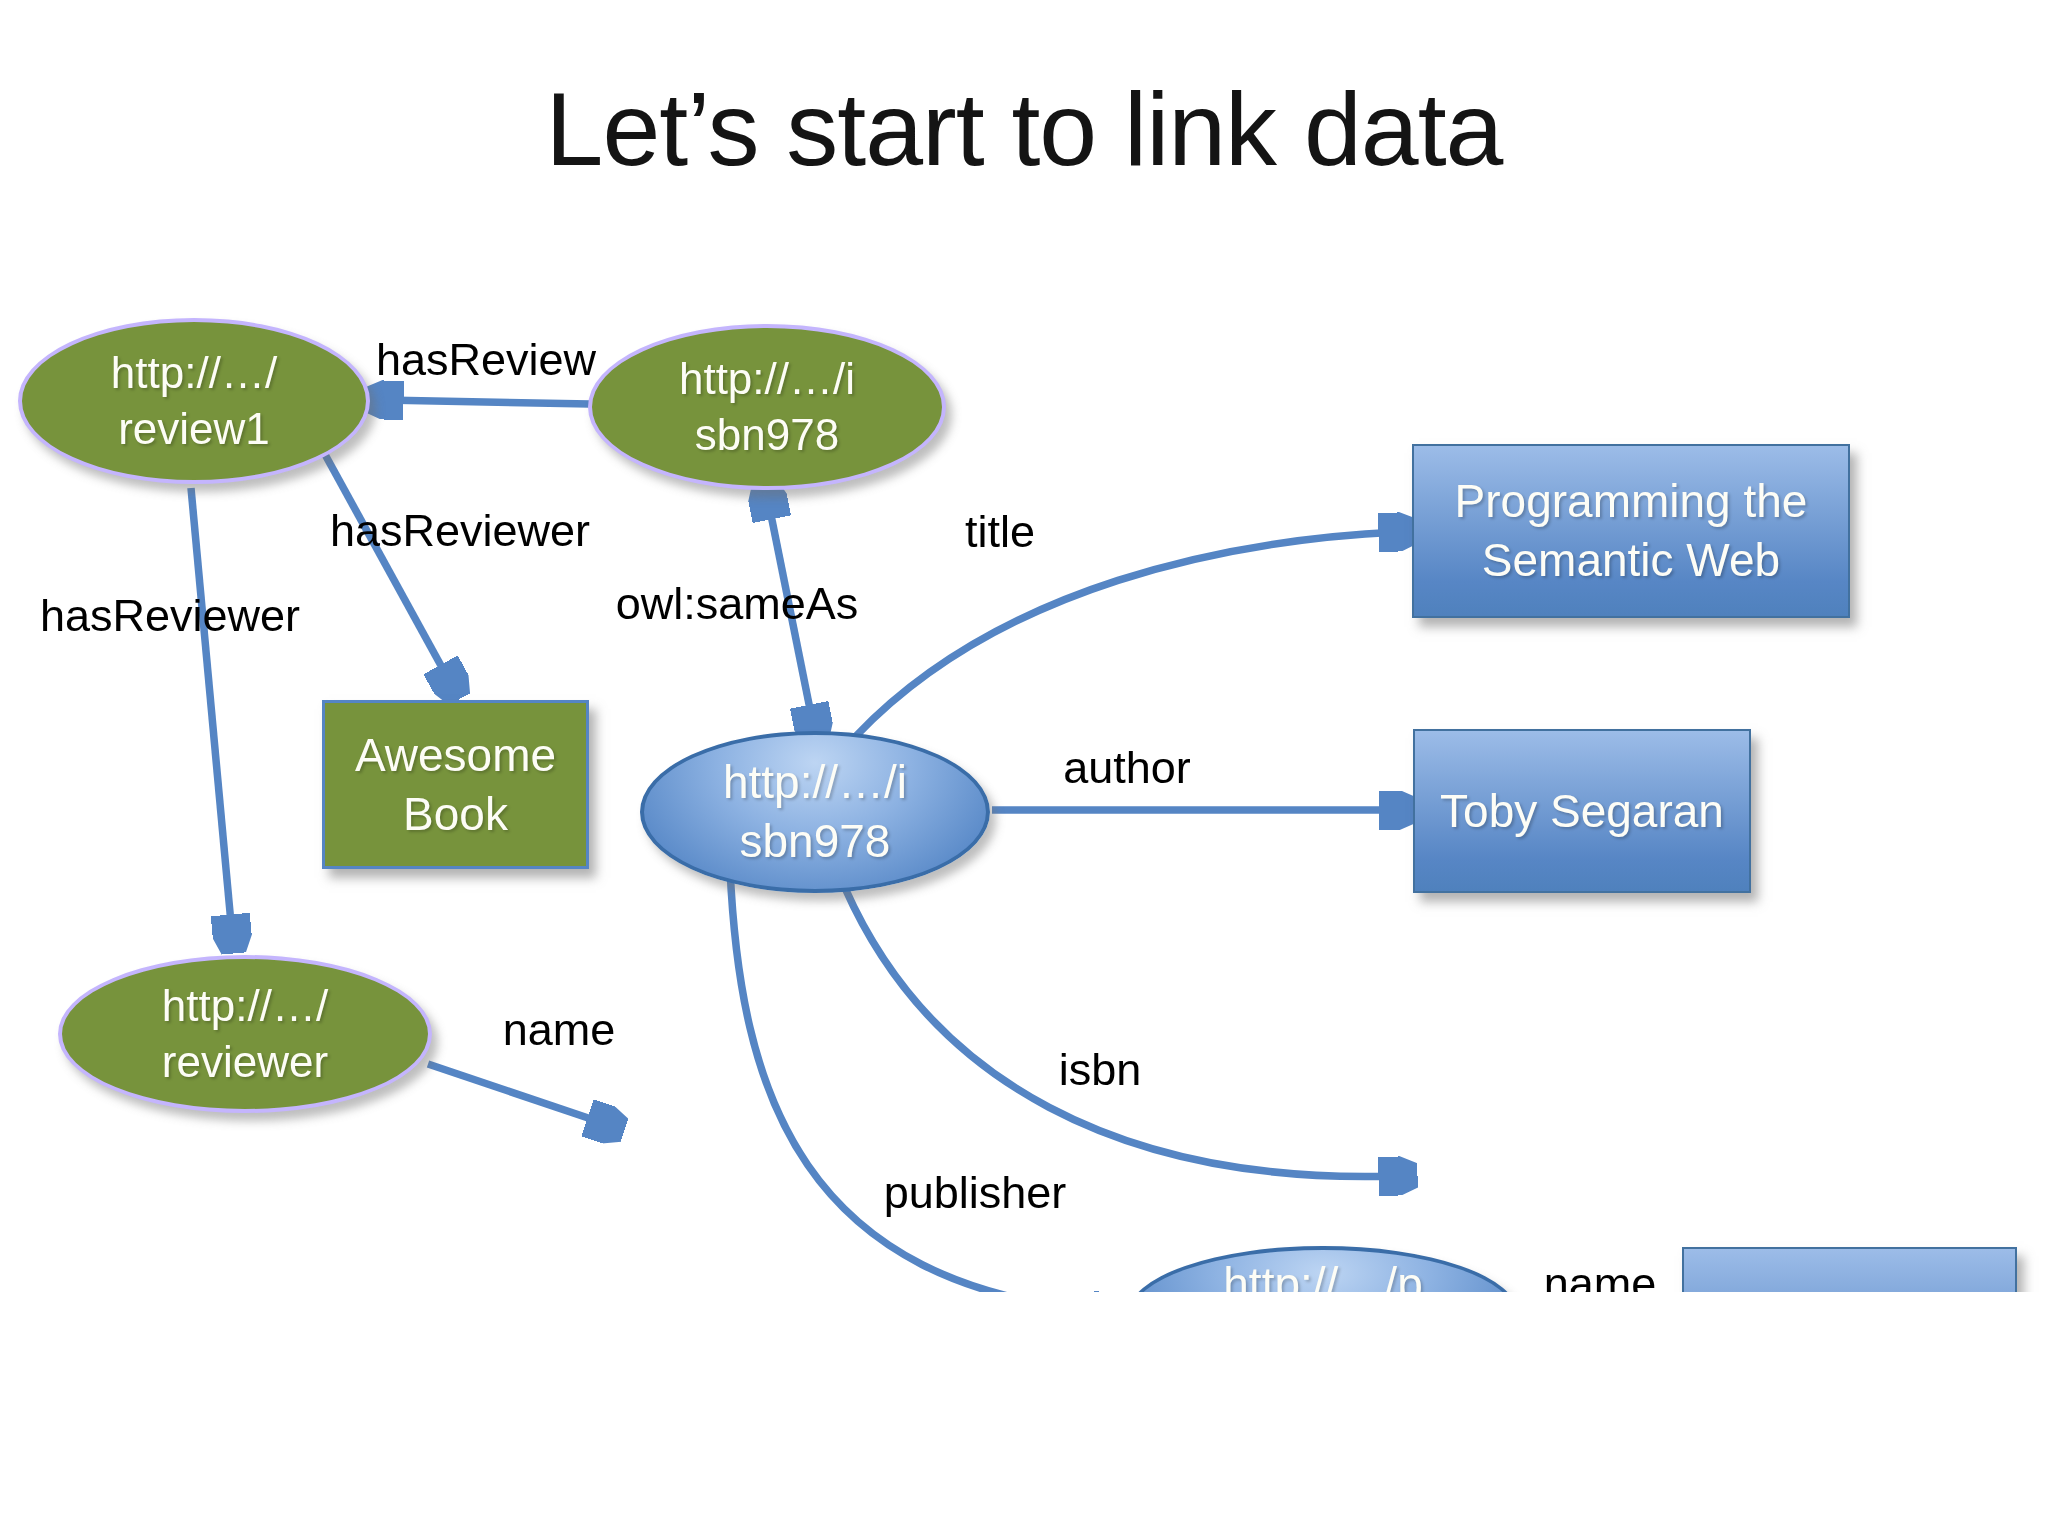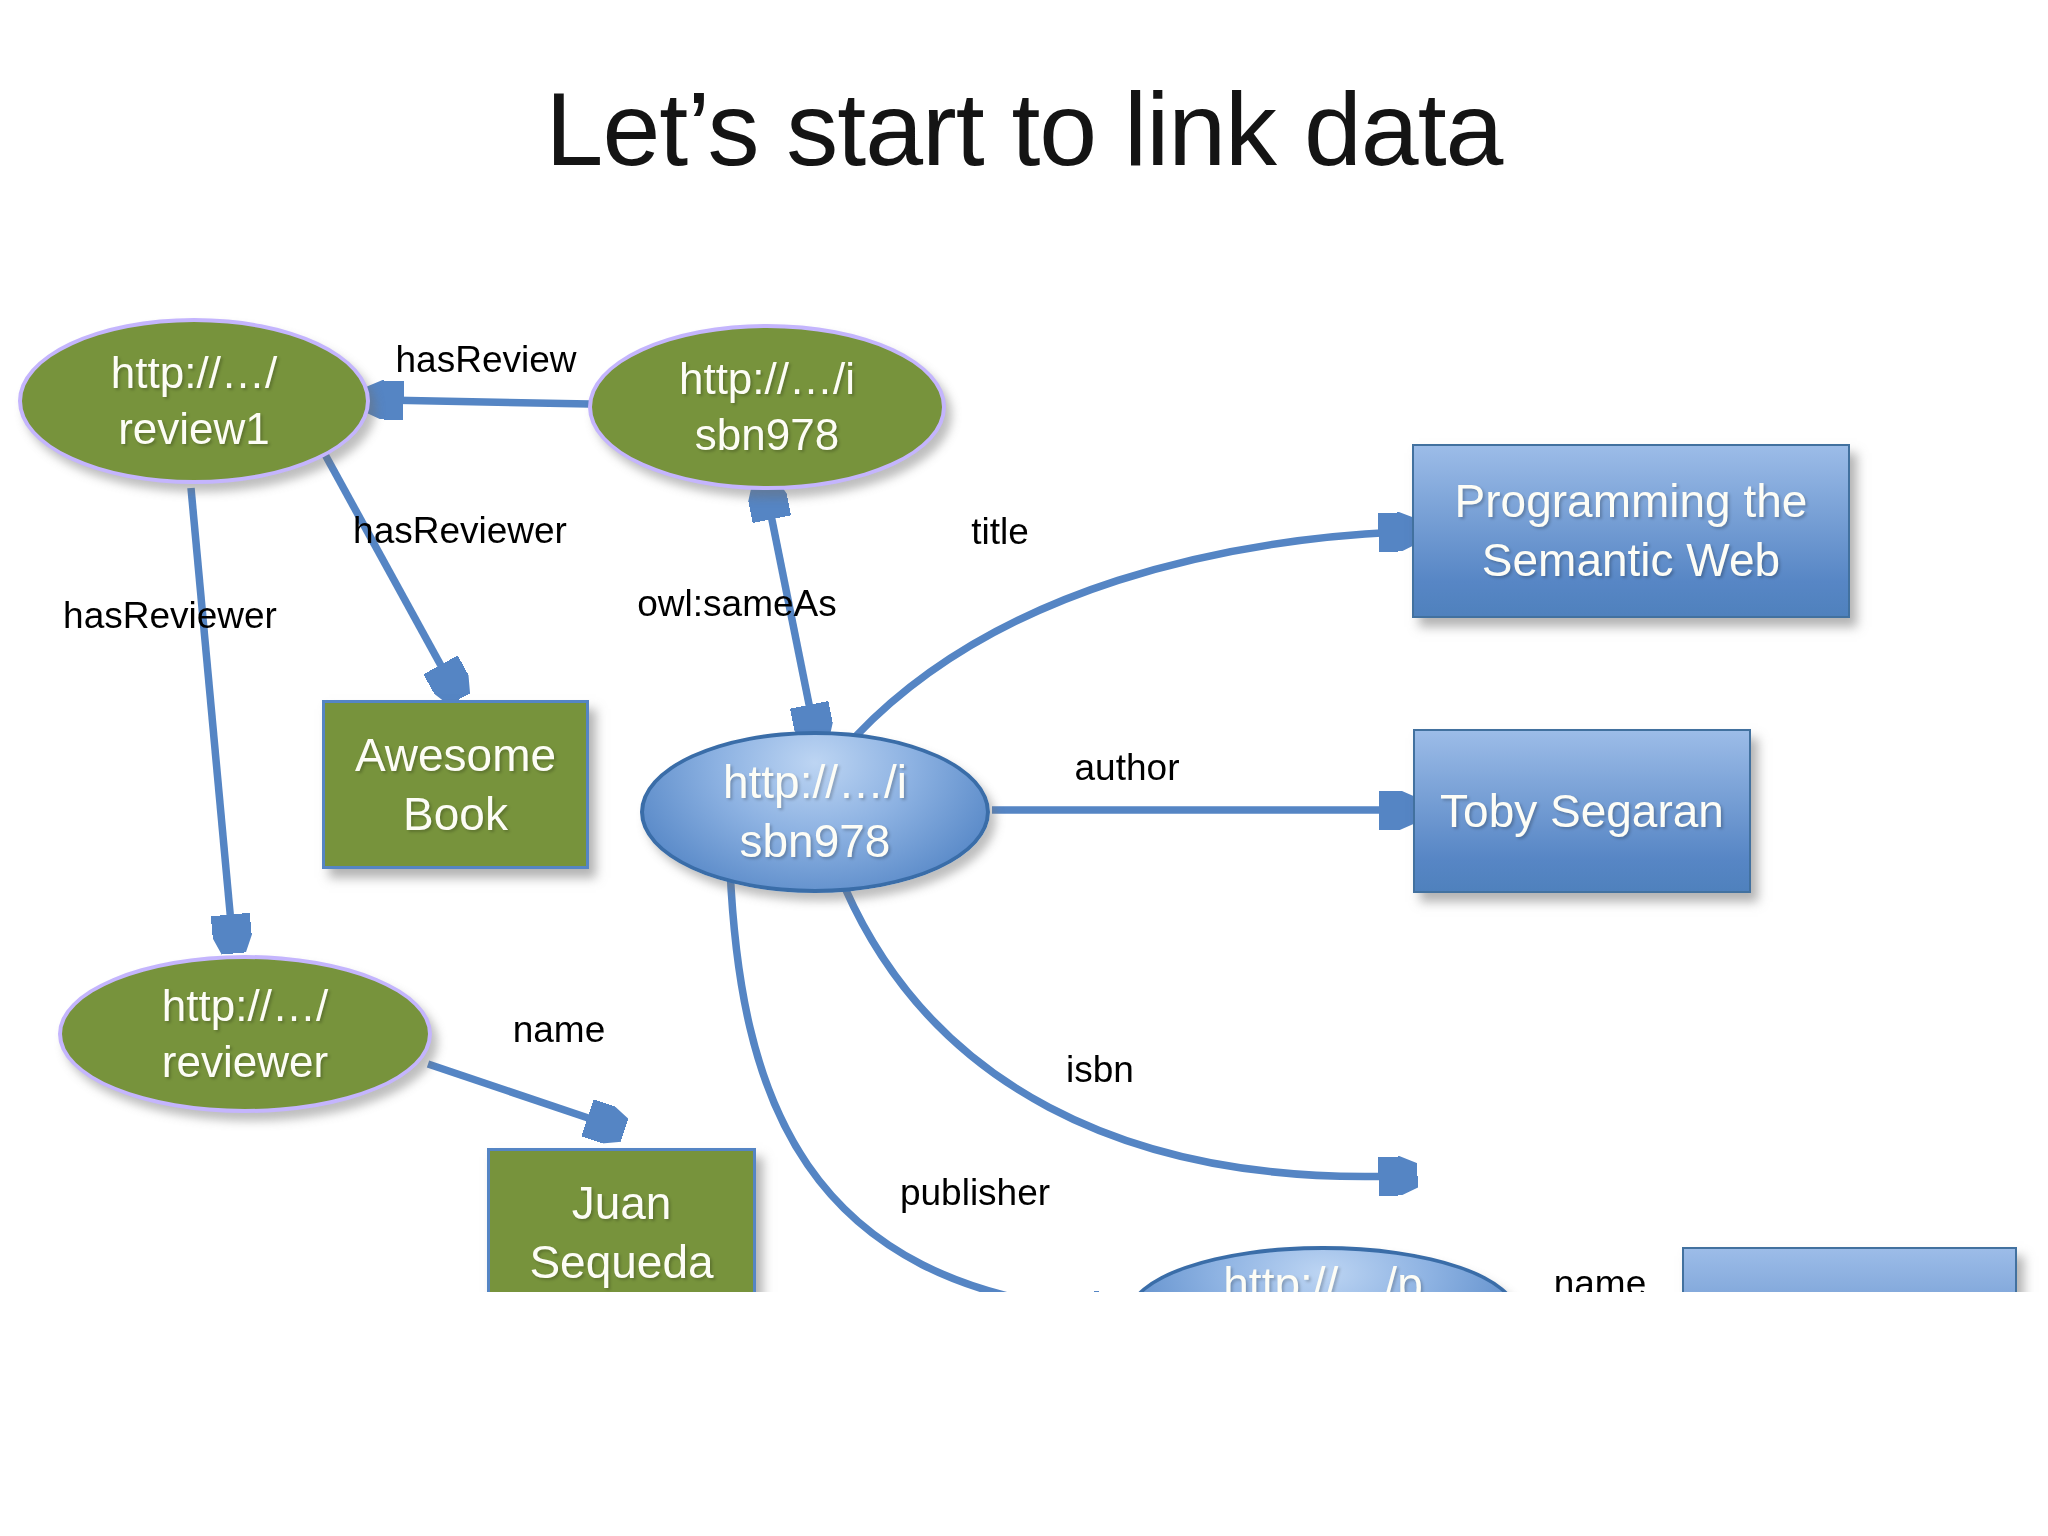--- a/index.html
+++ b/index.html
@@ -68,21 +68,21 @@
   }
   .blue-box {
     background: linear-gradient(180deg, #9cbce8 0%, #7da4d8 35%, #5786c5 80%, #4f81bd 100%);
     border: 2px solid #42719f;
     font-size: 46px;
     box-shadow: 7px 9px 10px rgba(105,105,105,0.5);
   }
   .edge-label {
     position: absolute;
     transform: translate(-50%, -50%);
-    font-size: 37px;
+    font-size: 45px;
     color: #000000;
     white-space: nowrap;
     text-align: right;
   }
 
   
   #n-review1      { left: 18px;   top: 318px;  width: 352px; height: 166px; }
   #n-isbn-green   { left: 588px;  top: 324px;  width: 358px; height: 166px; }
   #n-awesome      { left: 322px;  top: 700px;  width: 267px; height: 169px; }
   #n-reviewer     { left: 58px;   top: 955px;  width: 374px; height: 158px; }
@@ -132,22 +132,20 @@
   </svg>
 
   <div id="n-review1" class="node ellipse green-ellipse">http://…/
 review1</div>
   <div id="n-isbn-green" class="node ellipse green-ellipse">http://…/i
 sbn978</div>
   <div id="n-reviewer" class="node ellipse green-ellipse">http://…/
 reviewer</div>
   <div id="n-awesome" class="node green-box">Awesome
 Book</div>
-  <div id="n-juan" class="node green-box">Juan
-Sequeda</div>
 
   <div id="n-isbn-blue" class="node ellipse blue-ellipse">http://…/i
 sbn978</div>
   <div id="n-publisher1" class="node ellipse blue-ellipse">http://…/p
 ublisher1</div>
   <div id="n-programming" class="node blue-box">Programming the
 Semantic Web</div>
   <div id="n-toby" class="node blue-box">Toby Segaran</div>
   <div id="n-oreilly" class="node blue-box">O’Reilly</div>
 

